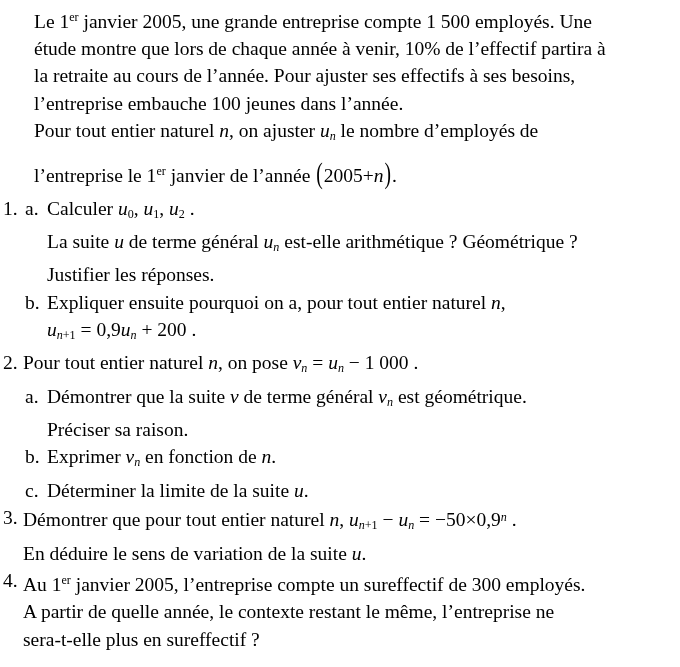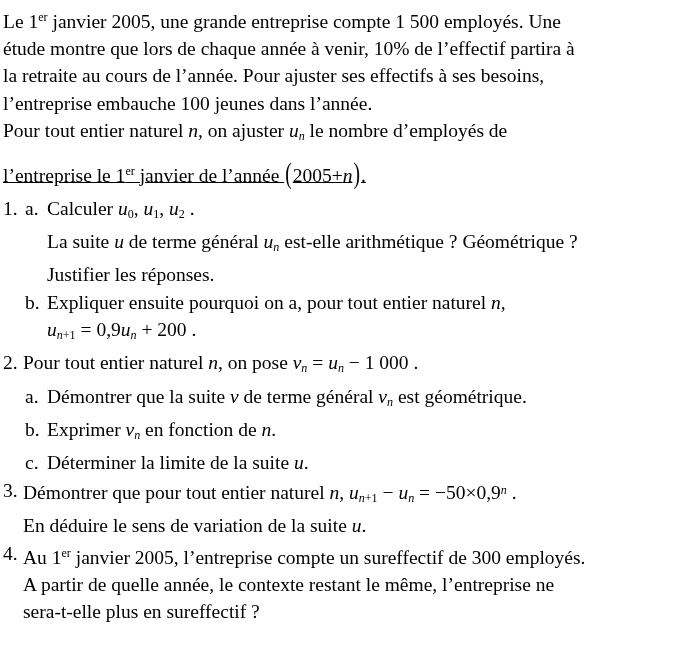--- a/index.html
+++ b/index.html
@@ -19,23 +19,22 @@
     padding: 4px 0 0 0;
   }
   .line {
     position: relative;
     line-height: 27.4px;
     white-space: nowrap;
   }
   .line.tall {
     padding-top: 7px;
     padding-bottom: 6px;
-    text-decoration: underline;
   }
-  .ind-p  { padding-left: 3px;  }
+  .ind-p  { padding-left: 3px; margin-left: 31px;  }
   .ind-l1 { padding-left: 23px; }
   .ind-l2 { padding-left: 47px; }
   .marker {
     position: absolute;
     top: 0;
   }
   .m1 { left: 3px;  }
   .m2 { left: 25px; }
   .s-n  { font-style: normal; }
   .s-i  { font-style: italic; }
@@ -60,20 +59,21 @@
     <div class="line ind-p"><span class="s-n">l’entreprise embauche 100 jeunes dans l’année.</span></div>
     <div class="line ind-p"><span class="s-n">Pour tout entier naturel </span><span class="s-i">n</span><span class="s-n">, on ajuster </span><span class="s-i">u</span><span class="s-isub">n</span><span class="s-n"> le nombre d’employés de</span></div>
     <div class="line ind-p tall"><span class="s-n">l’entreprise le 1</span><span class="s-sup">er</span><span class="s-n"> janvier de l’année </span><span class="s-b">(</span><span class="s-n">2005+</span><span class="s-i">n</span><span class="s-b">)</span><span class="s-n">.</span></div>
     <div class="line ind-l2"><span class="marker m1">1.</span><span class="marker m2">a.</span><span class="s-n">Calculer </span><span class="s-i">u</span><span class="s-sub">0</span><span class="s-n">, </span><span class="s-i">u</span><span class="s-sub">1</span><span class="s-n">, </span><span class="s-i">u</span><span class="s-sub">2</span><span class="s-n"> .</span></div>
     <div class="line ind-l2"><span class="s-n">La suite </span><span class="s-i">u</span><span class="s-n"> de terme général </span><span class="s-i">u</span><span class="s-isub">n</span><span class="s-n"> est-elle arithmétique ? Géométrique ?</span></div>
     <div class="line ind-l2"><span class="s-n">Justifier les réponses.</span></div>
     <div class="line ind-l2"><span class="marker m2">b.</span><span class="s-n">Expliquer ensuite pourquoi on a, pour tout entier naturel </span><span class="s-i">n</span><span class="s-n">,</span></div>
     <div class="line ind-l2"><span class="s-i">u</span><span class="s-isub">n</span><span class="s-sub">+1</span><span class="s-n"> = 0,9</span><span class="s-i">u</span><span class="s-isub">n</span><span class="s-n"> + 200 .</span></div>
     <div class="line ind-l1"><span class="marker m1">2.</span><span class="s-n">Pour tout entier naturel </span><span class="s-i">n</span><span class="s-n">, on pose </span><span class="s-i">v</span><span class="s-isub">n</span><span class="s-n"> = </span><span class="s-i">u</span><span class="s-isub">n</span><span class="s-n"> − 1 000 .</span></div>
     <div class="line ind-l2"><span class="marker m2">a.</span><span class="s-n">Démontrer que la suite </span><span class="s-i">v</span><span class="s-n"> de terme général </span><span class="s-i">v</span><span class="s-isub">n</span><span class="s-n"> est géométrique.</span></div>
+    <div class="line ind-l2"><span class="s-n">Préciser sa raison.</span></div>
     <div class="line ind-l2"><span class="marker m2">b.</span><span class="s-n">Exprimer </span><span class="s-i">v</span><span class="s-isub">n</span><span class="s-n"> en fonction de </span><span class="s-i">n</span><span class="s-n">.</span></div>
     <div class="line ind-l2"><span class="marker m2">c.</span><span class="s-n">Déterminer la limite de la suite </span><span class="s-i">u</span><span class="s-n">.</span></div>
     <div class="line ind-l1"><span class="marker m1">3.</span><span class="s-n">Démontrer que pour tout entier naturel </span><span class="s-i">n</span><span class="s-n">, </span><span class="s-i">u</span><span class="s-isub">n</span><span class="s-sub">+1</span><span class="s-n"> − </span><span class="s-i">u</span><span class="s-isub">n</span><span class="s-n"> = −50×0,9</span><span class="s-isup">n</span><span class="s-n"> .</span></div>
     <div class="line ind-l1"><span class="s-n">En déduire le sens de variation de la suite </span><span class="s-i">u</span><span class="s-n">.</span></div>
     <div class="line ind-l1"><span class="marker m1">4.</span><span class="s-n">Au 1</span><span class="s-sup">er</span><span class="s-n"> janvier 2005, l’entreprise compte un sureffectif de 300 employés.</span></div>
     <div class="line ind-l1"><span class="s-n">A partir de quelle année, le contexte restant le même, l’entreprise ne</span></div>
     <div class="line ind-l1"><span class="s-n">sera-t-elle plus en sureffectif ?</span></div>
   </div>
 
 </body></html>

